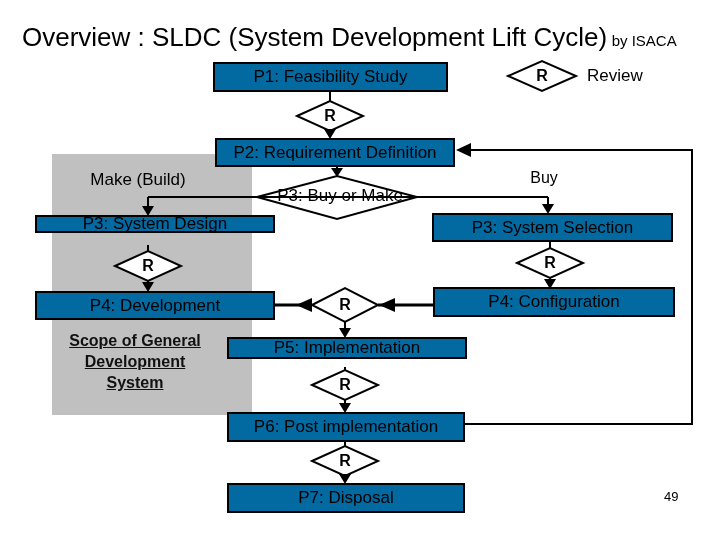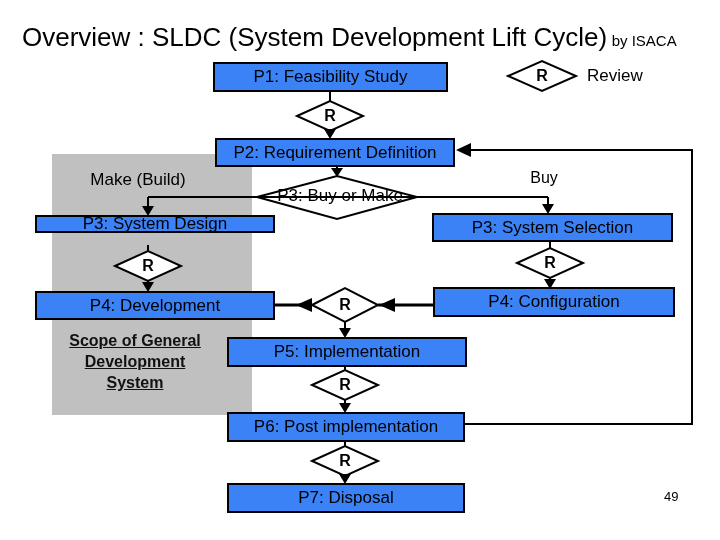--- a/index.html
+++ b/index.html
@@ -6,21 +6,21 @@
   .slide{
     position:relative;width:720px;height:540px;background:#ffffff;
     font-family:"Liberation Sans",sans-serif;color:#000;overflow:hidden;
   }
   .title{position:absolute;left:22px;top:22px;white-space:nowrap;}
   .title-main{font-size:26px;margin-top:21px;}
   .title-suffix{font-size:15px;}
   .scope-rect{position:absolute;left:52px;top:154px;width:200px;height:261px;background:#c0c0c0;}
   .layer{position:absolute;left:0;top:0;width:720px;height:540px;}
   .box{
-    position:absolute;background:#3b82f6;border:2px solid #000;box-sizing:border-box;
+    position:absolute;background:#0369a1;border:2px solid #000;box-sizing:border-box;
     display:flex;align-items:center;justify-content:center;
     font-size:17px;white-space:nowrap;z-index:3;
   }
   .lbl{position:absolute;z-index:4;white-space:nowrap;}
   .ctr{transform:translate(-50%,-50%);}
   .vctr{transform:translateY(-50%);}
   .r-mark{font-weight:bold;font-size:16px;}
   .make-lbl{font-size:17px;}
   .buy-lbl{font-size:16px;}
   .review-lbl{font-size:17px;}
@@ -96,21 +96,21 @@
       <polygon points="379,305 395,298 395,312"></polygon>
     </g>
   </svg>
 
   <div class="box" style="left:213px;top:62px;width:235px;height:30px;">P1: Feasibility Study</div>
   <div class="box" style="left:215px;top:138px;width:240px;height:29px;">P2: Requirement Definition</div>
   <div class="box" style="left:35px;top:215px;width:240px;height:18px;">P3: System Design</div>
   <div class="box" style="left:432px;top:213px;width:241px;height:29px;">P3: System Selection</div>
   <div class="box" style="left:35px;top:291px;width:240px;height:29px;">P4: Development</div>
   <div class="box" style="left:433px;top:287px;width:242px;height:30px;">P4: Configuration</div>
-  <div class="box" style="left:227px;top:337px;width:240px;height:30px;">P5: Implementation</div>
+  <div class="box" style="left:227px;top:337px;width:240px;height:22px;">P5: Implementation</div>
   <div class="box" style="left:227px;top:412px;width:238px;height:30px;">P6: Post implementation</div>
   <div class="box" style="left:227px;top:483px;width:238px;height:30px;">P7: Disposal</div>
 
   <span class="lbl ctr decision-lbl" style="left:340px;top:196px;">P3: Buy or Make</span>
 
   <span class="lbl ctr r-mark" style="left:330px;top:116px;">R</span>
   <span class="lbl ctr r-mark" style="left:542px;top:76px;">R</span>
   <span class="lbl ctr r-mark" style="left:148px;top:266px;">R</span>
   <span class="lbl ctr r-mark" style="left:550px;top:263px;">R</span>
   <span class="lbl ctr r-mark" style="left:345px;top:305px;">R</span>

